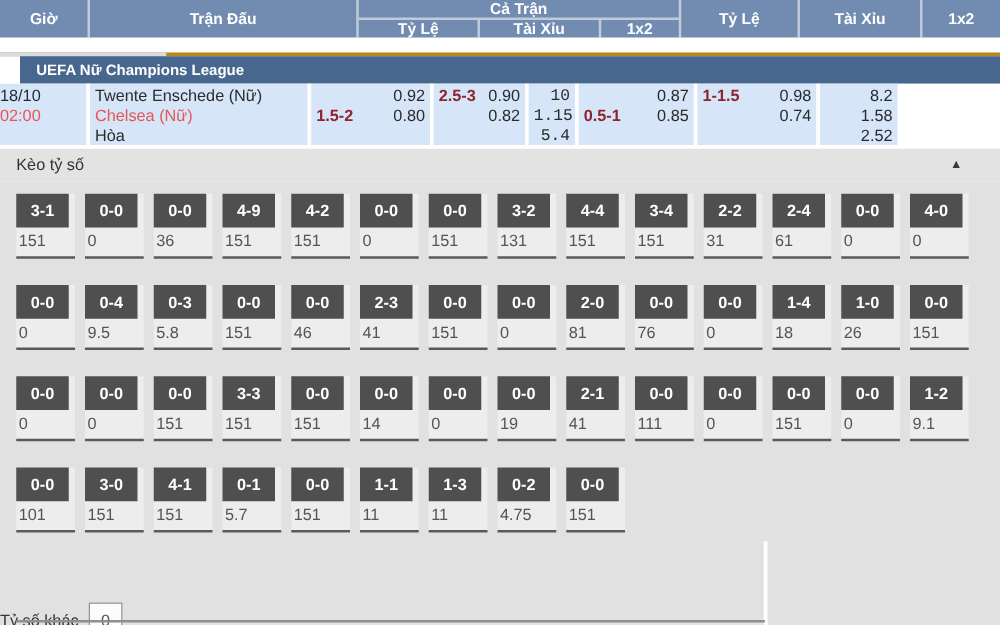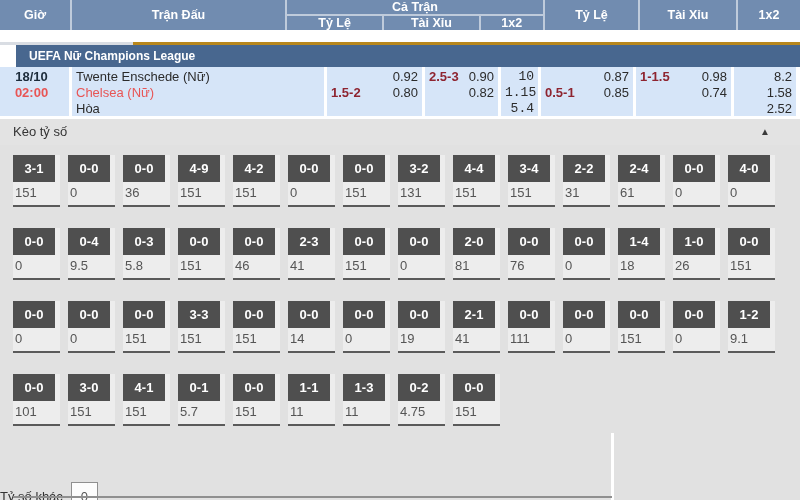--- a/index.html
+++ b/index.html
@@ -41,22 +41,22 @@
     position:absolute; top:45px; left:16px; width:800px; height:22px;
     background:var(--league_bg,#48678f); color:#fff; font-weight:700; font-size:12px;
     line-height:22px; padding-left:13px;
   }
 
   
   .mrow { position:absolute; top:67px; left:0; width:800px; height:49px; display:flex;
           background:#fff; font-size:13px; }
   .mcell { background:var(--row_bg,#d6e5f8); border-right:3px solid #fff; line-height:16px; padding-top:2px; }
   .mcell:last-child { border-right:none; }
-  .c-time  { width:72px; text-align:center; padding-right:6px;font-weight:bold; }
-  .c-match { width:255px; padding-left:4px; color:#2b2b2b; }
+  .c-time  { width:72px; text-align:left; padding-right:6px; }
+  .c-match { width:177px; padding-left:4px; color:#2b2b2b; }
   .c-f1 { width:98px; } .c-f2 { width:76px; } .c-f3 { width:40px;font-family:Liberation Mono, monospace; }
   .c-h1 { width:95px; } .c-h2 { width:98px; } .c-h3 { width:62px; }
   .c-odds { padding-left:4px; padding-right:4px; }
   .oline { display:flex; justify-content:space-between; height:16px; }
   .date { color:#1c2b3a; }
   .time { color:var(--time_red,#e85555); }
   .away { color:var(--time_red,#e85555); }
   .hdp  { color:var(--handicap_maroon,#8e2430); font-weight:700; }
   .odd  { margin-left:auto; color:#2b2b2b; }
 

